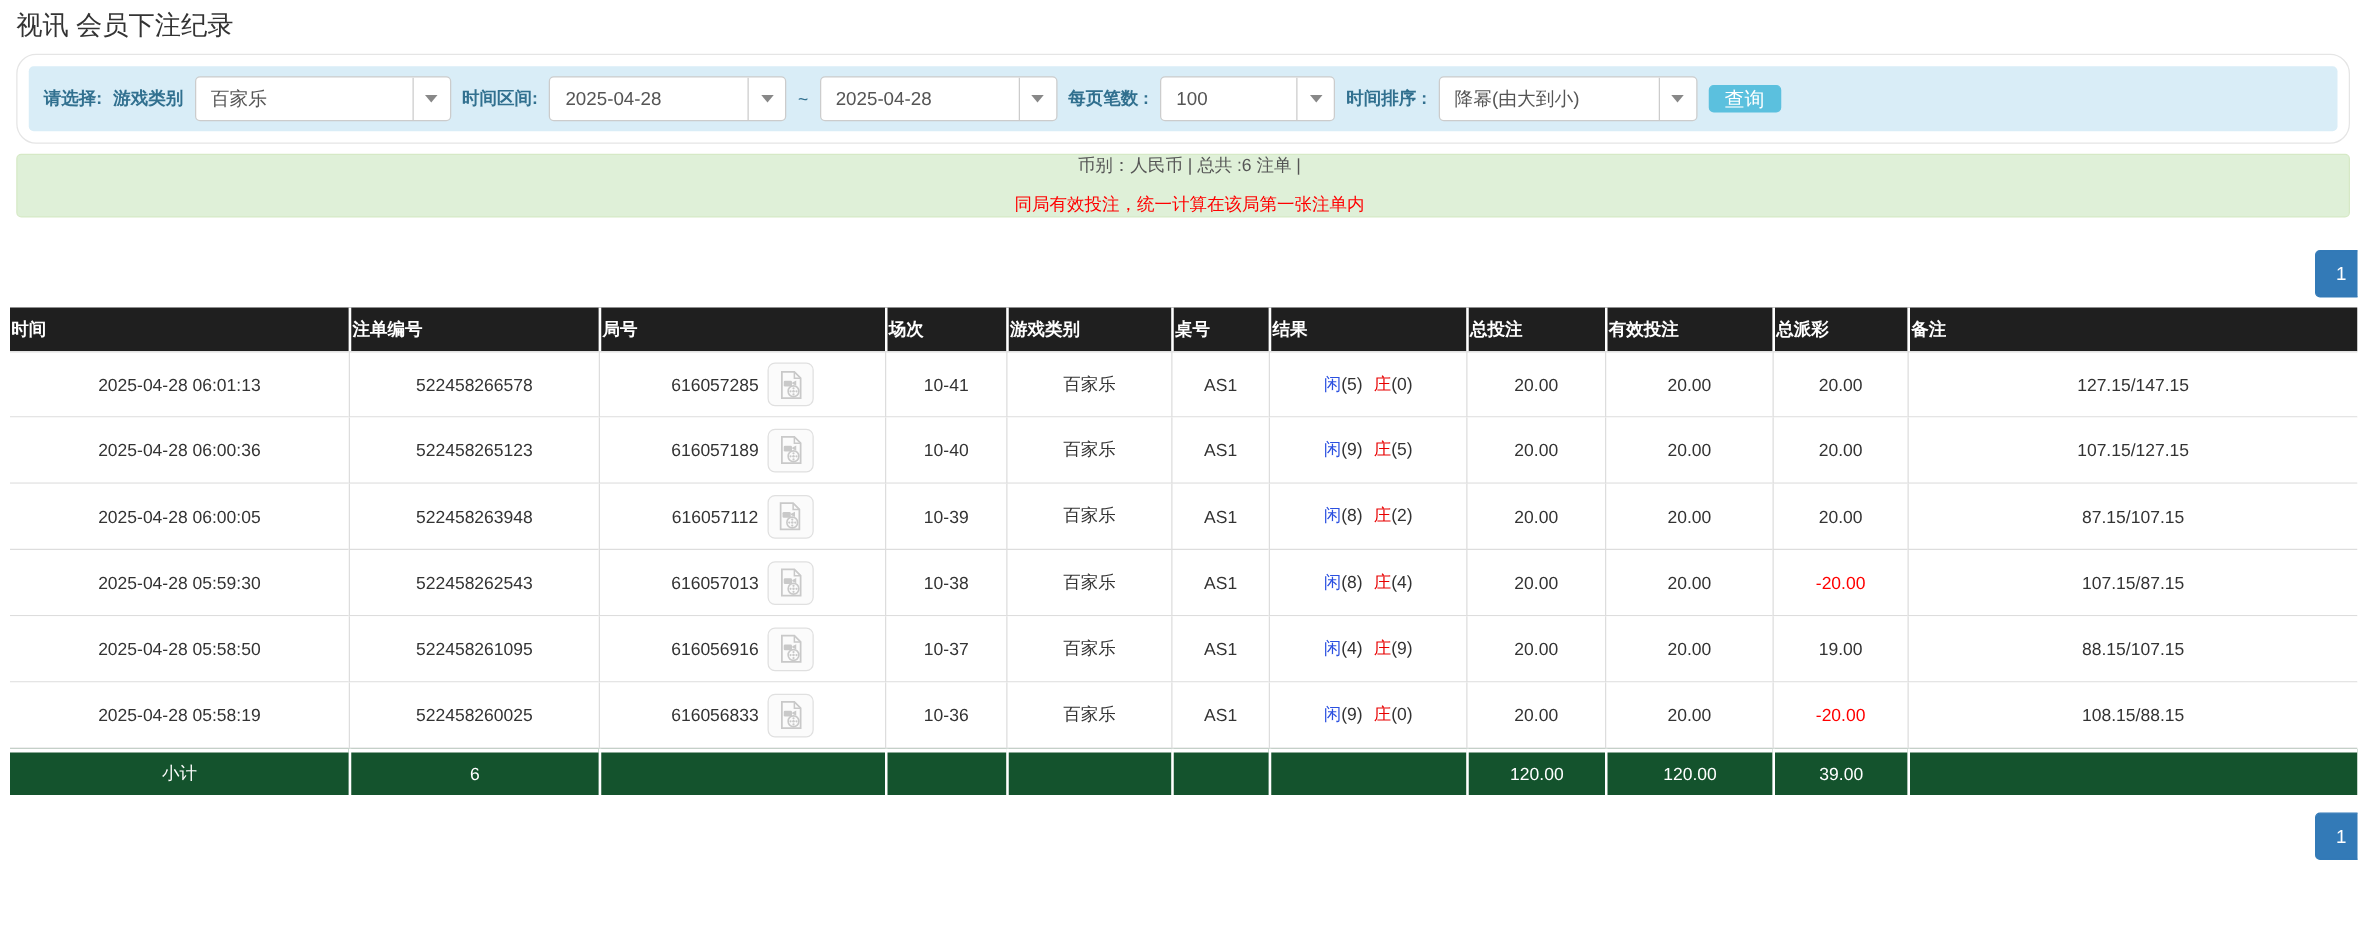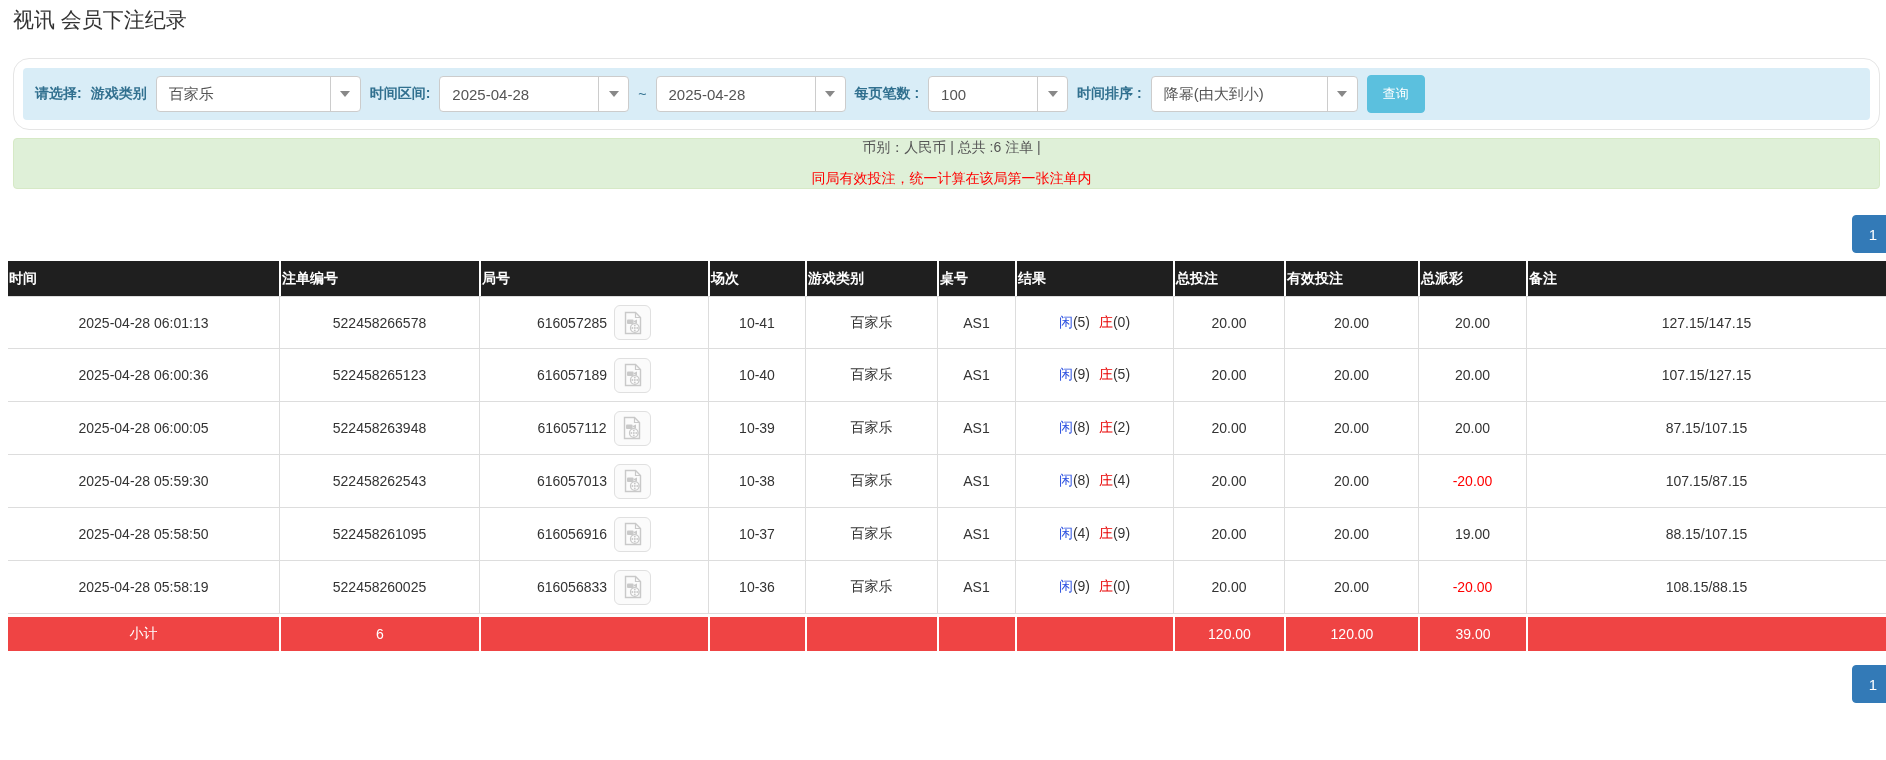--- a/index.html
+++ b/index.html
@@ -10,21 +10,21 @@
     width: 1886px;
     height: 760px;
     overflow: hidden;
   }
   .container { padding: 0 6px 20px 8px; }
 
   .page-title {
     font-size: 21px;
     font-weight: 400;
     color: #333;
-    margin: 6px 0 24px 5px;
+    margin: 6px 0 9px 5px;
   }
 
   
   .filter-panel {
     border: 1px solid #e5e5e5;
     border-radius: 16px;
     padding: 9px;
     margin-left: 5px;
     background: #fff;
   }
@@ -79,23 +79,23 @@
   }
   .w-mode { width: 165px; }
   .w-game { width: 205px; }
   .w-date { width: 190px; }
   .w-size { width: 140px; }
   .w-sort { width: 207px; justify-content: space-between; }
   .btn-search {
     background: #5bc0de;
     border: 1px solid #5bc0de;
     color: #fff;
-    font-size: 13px;
+    font-size: 16px;
     border-radius: 4px;
-    height: 38px;
+    height: 22px;
     width: 58px;
     cursor: pointer;
     font-family: inherit;
   }
 
   
   .summary {
     background: #dff0d8;
     border: 1px solid #d6e9c6;
     border-radius: 4px;
@@ -151,21 +151,21 @@
     border-bottom: 1px solid #ddd;
     border-left: 1px solid #ddd;
     text-align: center;
     font-size: 14px;
     color: #333;
     background: #fff;
   }
   .records tbody tr:first-child td { border-top: 1px solid #ddd; }
   .records tbody td:first-child { border-left: none; }
   .records tfoot td {
-    background: #ef4444;
+    background: #14532d;
     color: #fff;
     height: 37px;
     font-size: 14px;
     text-align: center;
     border-left: 2px solid #fff;
     border-top: 3px solid #fff;
   }
   .records tfoot td:first-child { border-left: none; }
 
   .amount-link { color: #2a6fe0; cursor: pointer; }

